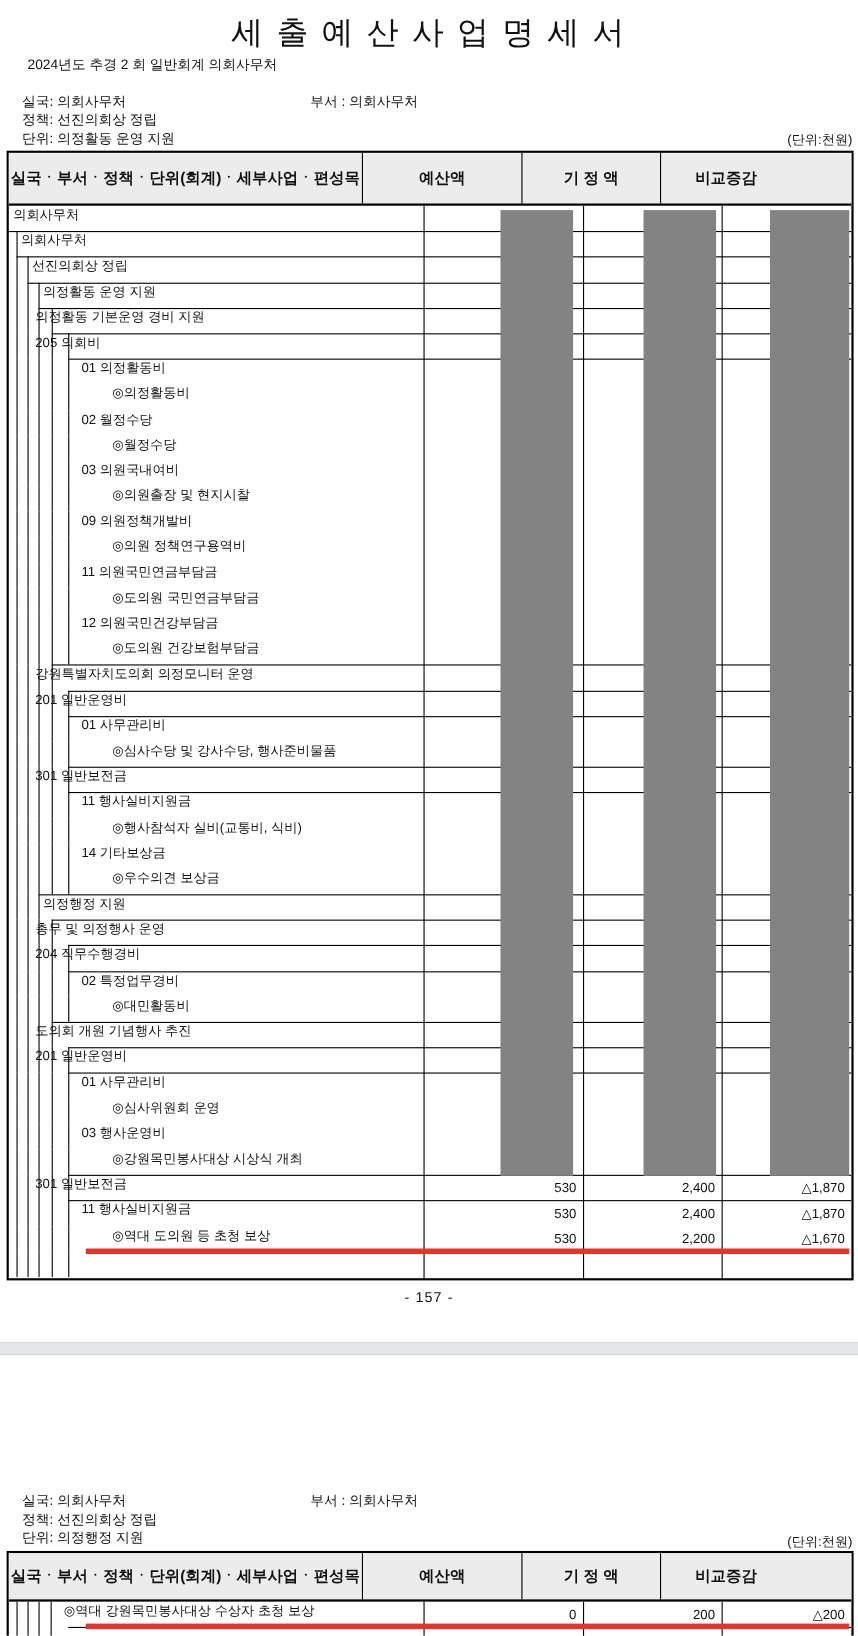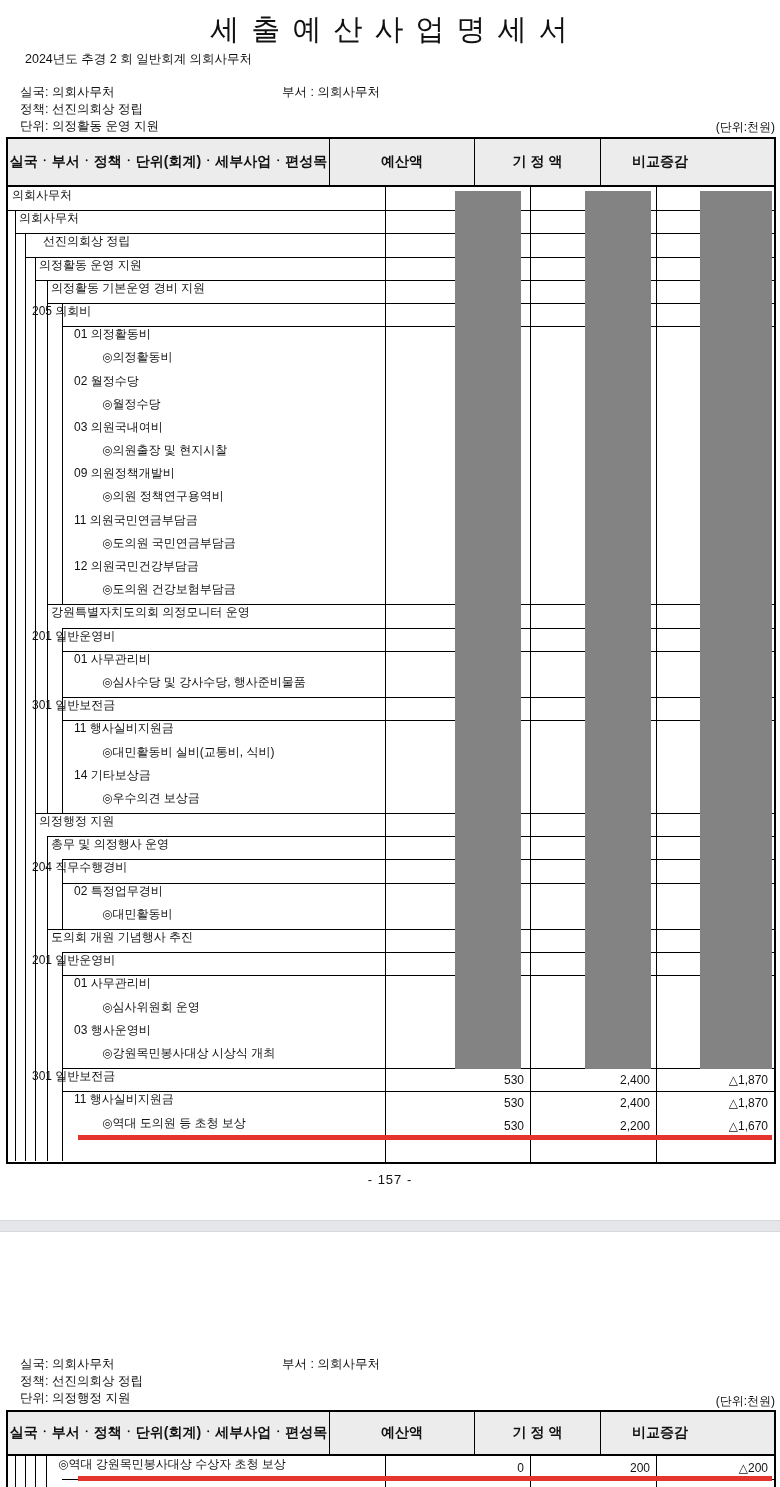--- a/index.html
+++ b/index.html
@@ -32,22 +32,22 @@
   .th2{width:126px;font-size:14px}
   .th3{width:118px;font-size:14px}
 
   .tbody{position:relative;overflow:hidden}
   .tb1{height:975px}
   .tb2{height:40px}
 
   .row{position:relative;height:23.2px;display:flex;align-items:flex-start;font-size:12px;box-sizing:border-box;flex:none}
   .lbl{white-space:nowrap}
   
-  .tA{padding-left:4px}.tB{padding-left:11px}.tC{padding-left:35px}.tD{padding-left:31px}
-  .tE{padding-left:43px}.tF{padding-left:24px}.tG{padding-left:66px}.tH{padding-left:94px}
+  .tA{padding-left:4px}.tB{padding-left:11px}.tC{padding-left:21px}.tD{padding-left:31px}
+  .tE{padding-left:24px}.tF{padding-left:24px}.tG{padding-left:66px}.tH{padding-left:94px}
   .tI{padding-left:50px}
   
   .v1{background:linear-gradient(#000,#000) 7px 0/1px 100% no-repeat}
   .v2{background:linear-gradient(#000,#000) 7px 0/1px 100% no-repeat,linear-gradient(#000,#000) 17px 0/1px 100% no-repeat}
   .v3{background:linear-gradient(#000,#000) 7px 0/1px 100% no-repeat,linear-gradient(#000,#000) 17px 0/1px 100% no-repeat,linear-gradient(#000,#000) 27px 0/1px 100% no-repeat}
   .v4{background:linear-gradient(#000,#000) 7px 0/1px 100% no-repeat,linear-gradient(#000,#000) 17px 0/1px 100% no-repeat,linear-gradient(#000,#000) 27px 0/1px 100% no-repeat,linear-gradient(#000,#000) 39px 0/1px 100% no-repeat}
   .v5{background:linear-gradient(#000,#000) 7px 0/1px 100% no-repeat,linear-gradient(#000,#000) 17px 0/1px 100% no-repeat,linear-gradient(#000,#000) 27px 0/1px 100% no-repeat,linear-gradient(#000,#000) 39px 0/1px 100% no-repeat,linear-gradient(#000,#000) 54px 0/1px 100% no-repeat}
   .v4b{background:linear-gradient(#000,#000) 7px 0/1px 100% no-repeat,linear-gradient(#000,#000) 17px 0/1px 100% no-repeat,linear-gradient(#000,#000) 27px 0/1px 100% no-repeat,linear-gradient(#000,#000) 38px 0/1px 100% no-repeat}
   
   .bL0::before,.bL7::before,.bL17::before,.bL27::before,.bL39::before,.bL54::before{
@@ -155,21 +155,21 @@
     <div class="row v5 tH">
         <span class="lbl">◎심사수당 및 강사수당, 행사준비물품</span>
       </div>
     <div class="row v5 tF bL54">
         <span class="lbl">301 일반보전금</span>
       </div>
     <div class="row v5 tG bL54">
         <span class="lbl">11 행사실비지원금</span>
       </div>
     <div class="row v5 tH">
-        <span class="lbl">◎대민활동비 실비(교통비, 식비)</span>
+        <span class="lbl">◎행사참석자 실비(교통비, 식비)</span>
       </div>
     <div class="row v5 tG">
         <span class="lbl">14 기타보상금</span>
       </div>
     <div class="row v5 tH">
         <span class="lbl">◎우수의견 보상금</span>
       </div>
     <div class="row v3 tD bL27">
         <span class="lbl">의정행정 지원</span>
       </div>

